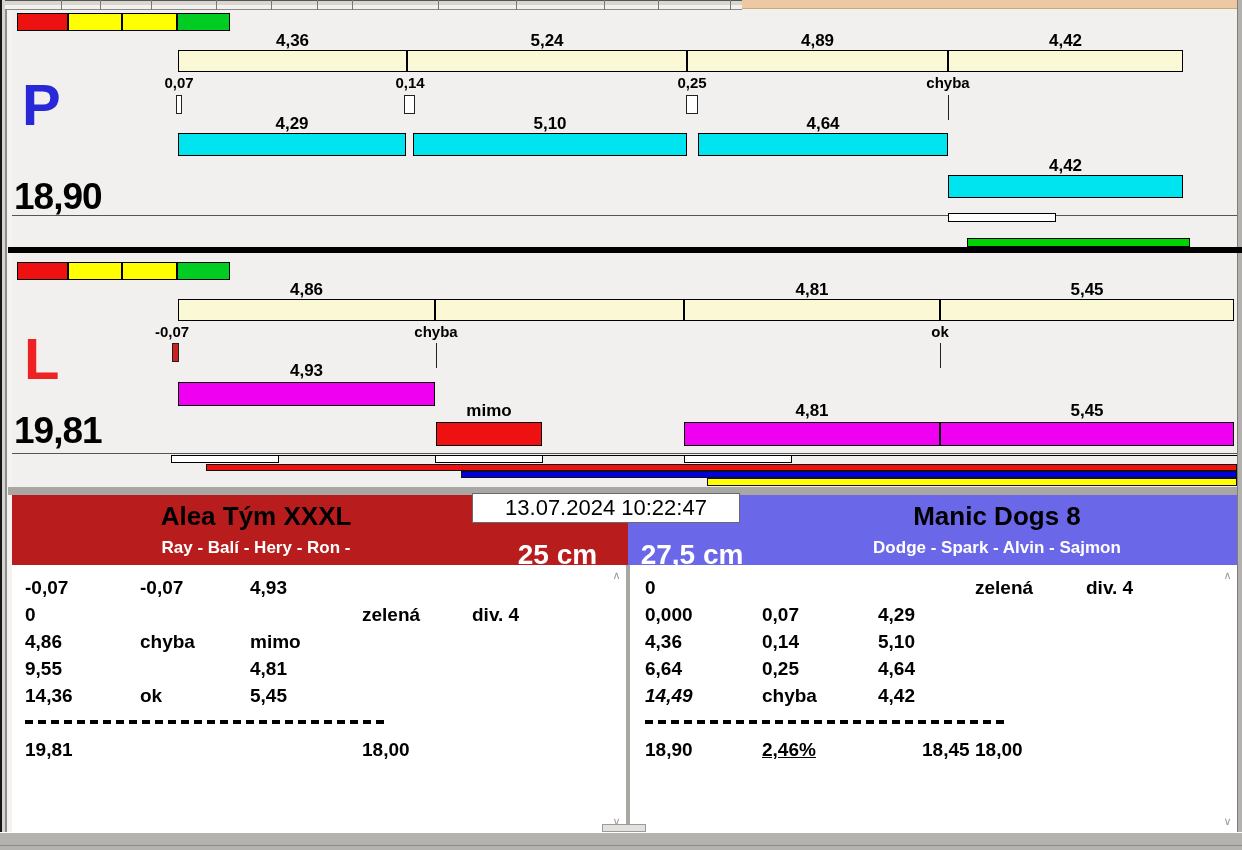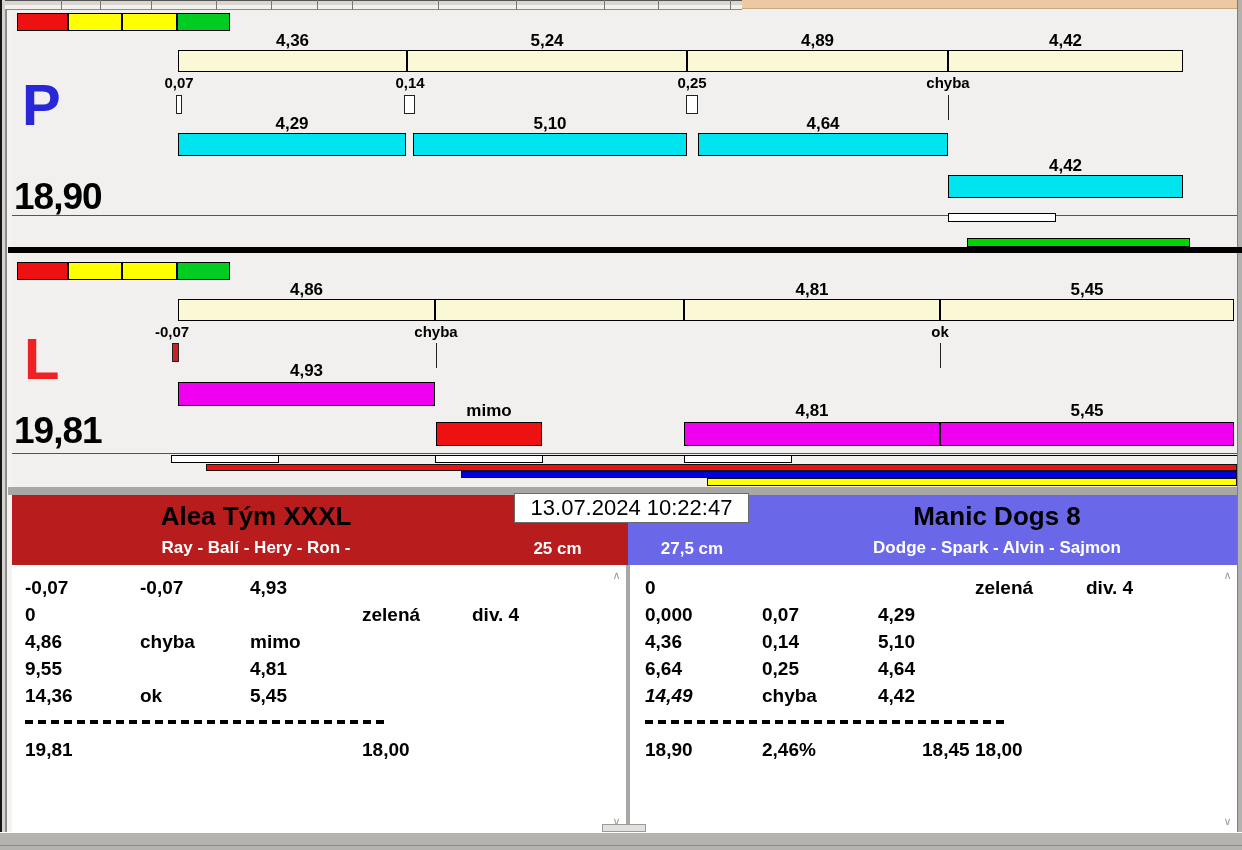--- a/index.html
+++ b/index.html
@@ -7,21 +7,21 @@
   body{font-family:"Liberation Sans",sans-serif}
   #app{position:relative;width:1242px;height:850px;background:#f1f0ee;overflow:hidden}
   #app > div{position:absolute}
   .lbl{font-weight:700;font-size:17px;text-align:center;white-space:nowrap;color:#000;line-height:17px}
   .sm{font-size:15px;line-height:15px}
   .letter{font-weight:700;font-size:58px;line-height:1}
   .total{font-weight:700;font-size:37px;color:#000;line-height:1;letter-spacing:-1px}
   .cell{font-weight:700;font-size:19px;color:#000;white-space:nowrap;line-height:22px}
   .team-name{font-weight:700;font-size:26px;color:#000;text-align:center;white-space:nowrap}
   .players{font-weight:700;font-size:17px;color:#fff;text-align:center;white-space:nowrap}
-  .cm{font-weight:700;font-size:17px;color:#fff;text-align:center;white-space:nowrap}
+  .cm{font-weight:700;font-size:28px;color:#fff;text-align:center;white-space:nowrap}
   .datebox{background:#fff;border:1px solid #6a6a6a;font-size:22px;color:#000;text-align:center;line-height:27px}
   .scroll-arrow{position:absolute;left:0;width:100%;color:#9a9a9a;font-size:11px;line-height:11px;text-align:center;cursor:pointer}
 </style>
 </head>
 <body>
 
 <div id="app">
 
   <div style="left:0;top:0;width:742px;height:10px;background:linear-gradient(#d9d6cf 0 4px,#f2f1ee 4px 10px);border-top:1px solid #555;border-bottom:1px solid #8a8a8a"></div>
   <div style="left:742px;top:0;width:500px;height:9px;background:#ecc9a2;border-bottom:1px solid #c9a87e"></div>
@@ -44,21 +44,21 @@
     <div class="team-name" style="position:absolute;left:0;top:6px;width:488px">Alea Tým XXXL</div>
     <div class="players" style="position:absolute;left:0;top:43px;width:488px">Ray - Balí - Hery - Ron -</div>
     <div class="cm" style="position:absolute;left:498px;top:44px;width:95px">25 cm</div>
   </div>
   <div style="left:628px;top:495px;width:609px;height:70px;background:#6b67e9">
     <div class="team-name" style="position:absolute;left:129px;top:6px;width:480px">Manic Dogs 8</div>
     <div class="players" style="position:absolute;left:129px;top:43px;width:480px">Dodge - Spark - Alvin - Sajmon</div>
     <div class="cm" style="position:absolute;left:8px;top:44px;width:112px">27,5 cm</div>
   </div>
 
-  <div class="datebox" style="left:514px;top:493px;width:235px;height:30px">13.07.2024 10:22:47</div>
+  <div class="datebox" style="left:472px;top:493px;width:268px;height:30px">13.07.2024 10:22:47</div>
 
   <div style="left:12px;top:565px;width:614px;height:267px;background:#fff"></div>
   <div style="left:626px;top:565px;width:4px;height:267px;background:#a9a7a4"></div>
   <div style="left:630px;top:565px;width:607px;height:267px;background:#fff"></div>
 
   <div style="left:609px;top:567px;width:15px;height:263px">
     <div class="scroll-arrow" style="top:3px">∧</div>
     <div class="scroll-arrow" style="bottom:3px">∨</div>
   </div>
   <div style="left:1220px;top:567px;width:15px;height:263px">
@@ -173,16 +173,16 @@
     <div class="cell" style="position: absolute; left: 762px; top: 631px;">0,14</div>
     <div class="cell" style="position: absolute; left: 878px; top: 631px;">5,10</div>
     <div class="cell" style="position: absolute; left: 645px; top: 658px;">6,64</div>
     <div class="cell" style="position: absolute; left: 762px; top: 658px;">0,25</div>
     <div class="cell" style="position: absolute; left: 878px; top: 658px;">4,64</div>
     <div class="cell" style="position: absolute; left: 645px; top: 685px; font-style: italic;">14,49</div>
     <div class="cell" style="position: absolute; left: 762px; top: 685px;">chyba</div>
     <div class="cell" style="position: absolute; left: 878px; top: 685px;">4,42</div>
     <div style="position: absolute; left: 645px; top: 720px; width: 362px; height: 4px; background: repeating-linear-gradient(90deg, rgb(0, 0, 0) 0px, rgb(0, 0, 0) 8px, transparent 8px, transparent 13px);"></div>
     <div class="cell" style="position: absolute; left: 645px; top: 739px;">18,90</div>
-    <div class="cell" style="position: absolute; left: 762px; top: 739px;">2,46%</div>
+    <div class="cell" style="position: absolute; left: 762px; top: 739px; text-decoration: underline;">2,46%</div>
     <div class="cell" style="position: absolute; left: 922px; top: 739px;">18,45</div>
     <div class="cell" style="position: absolute; left: 975px; top: 739px;">18,00</div>
   </div>
 
 </body></html>

